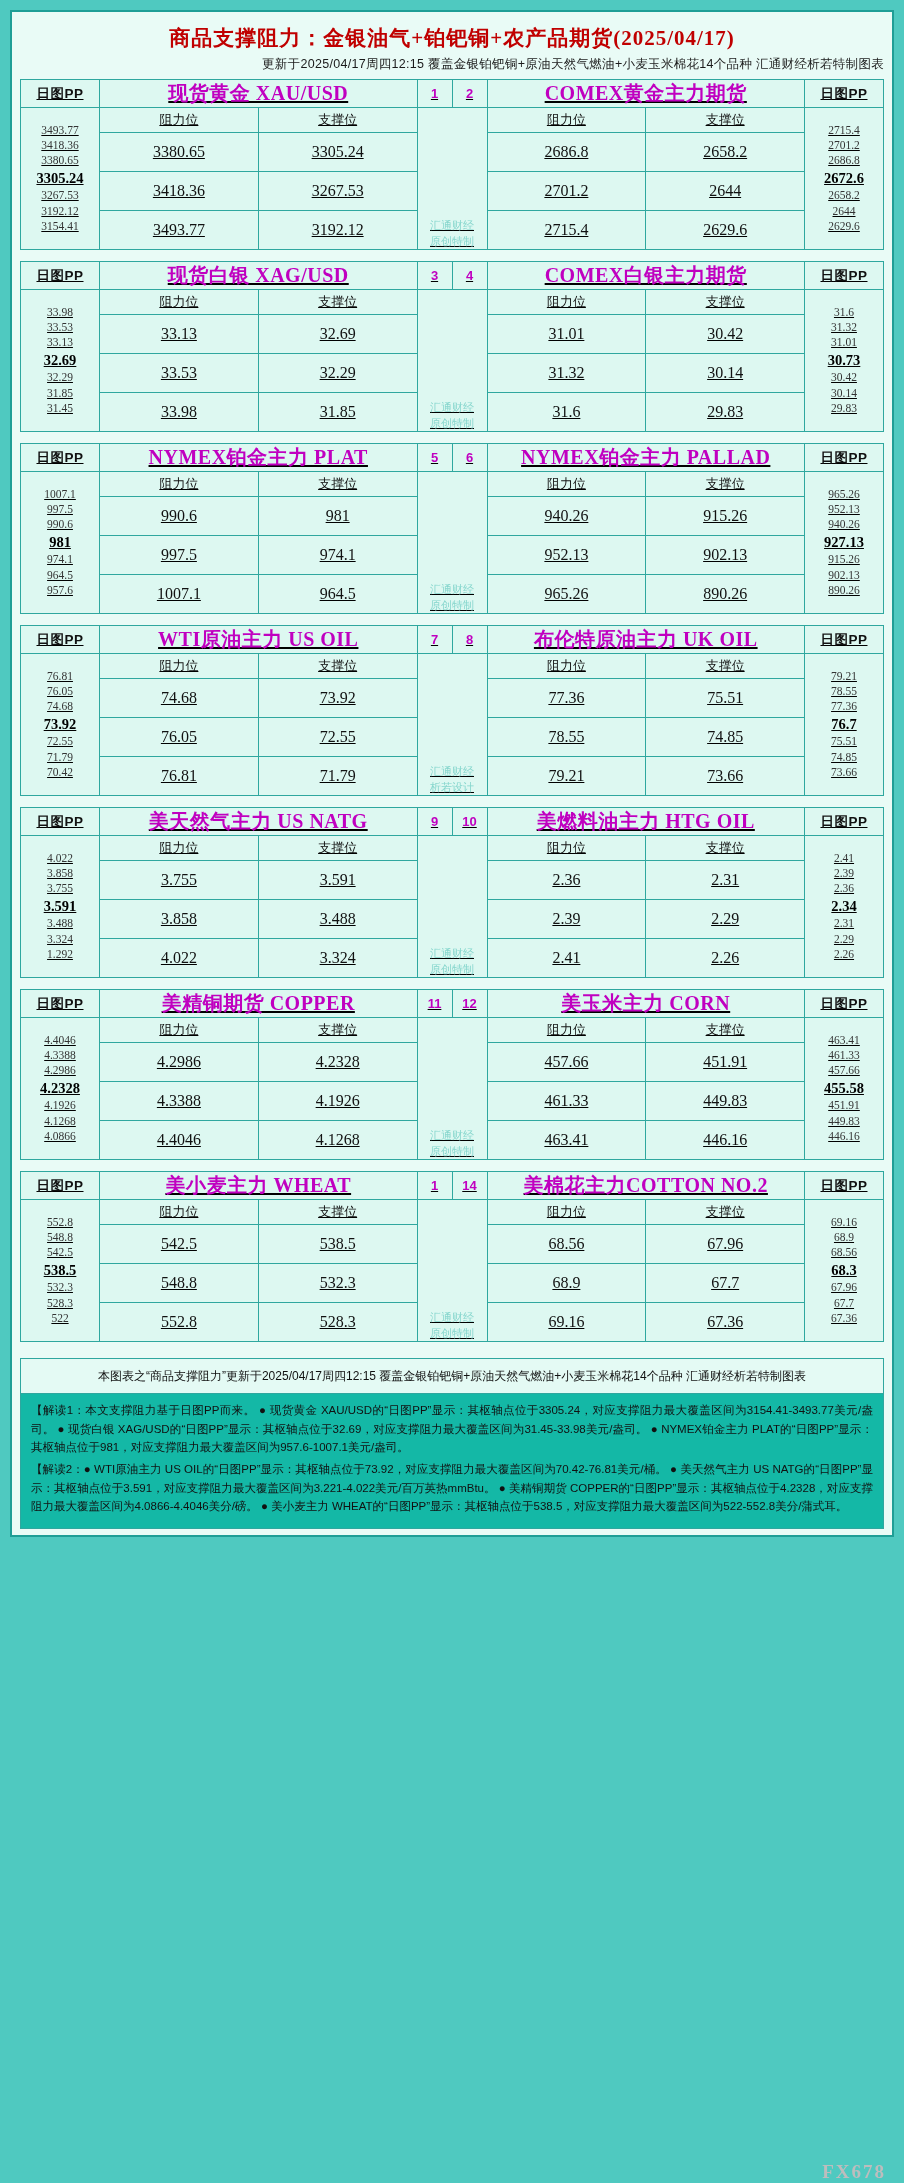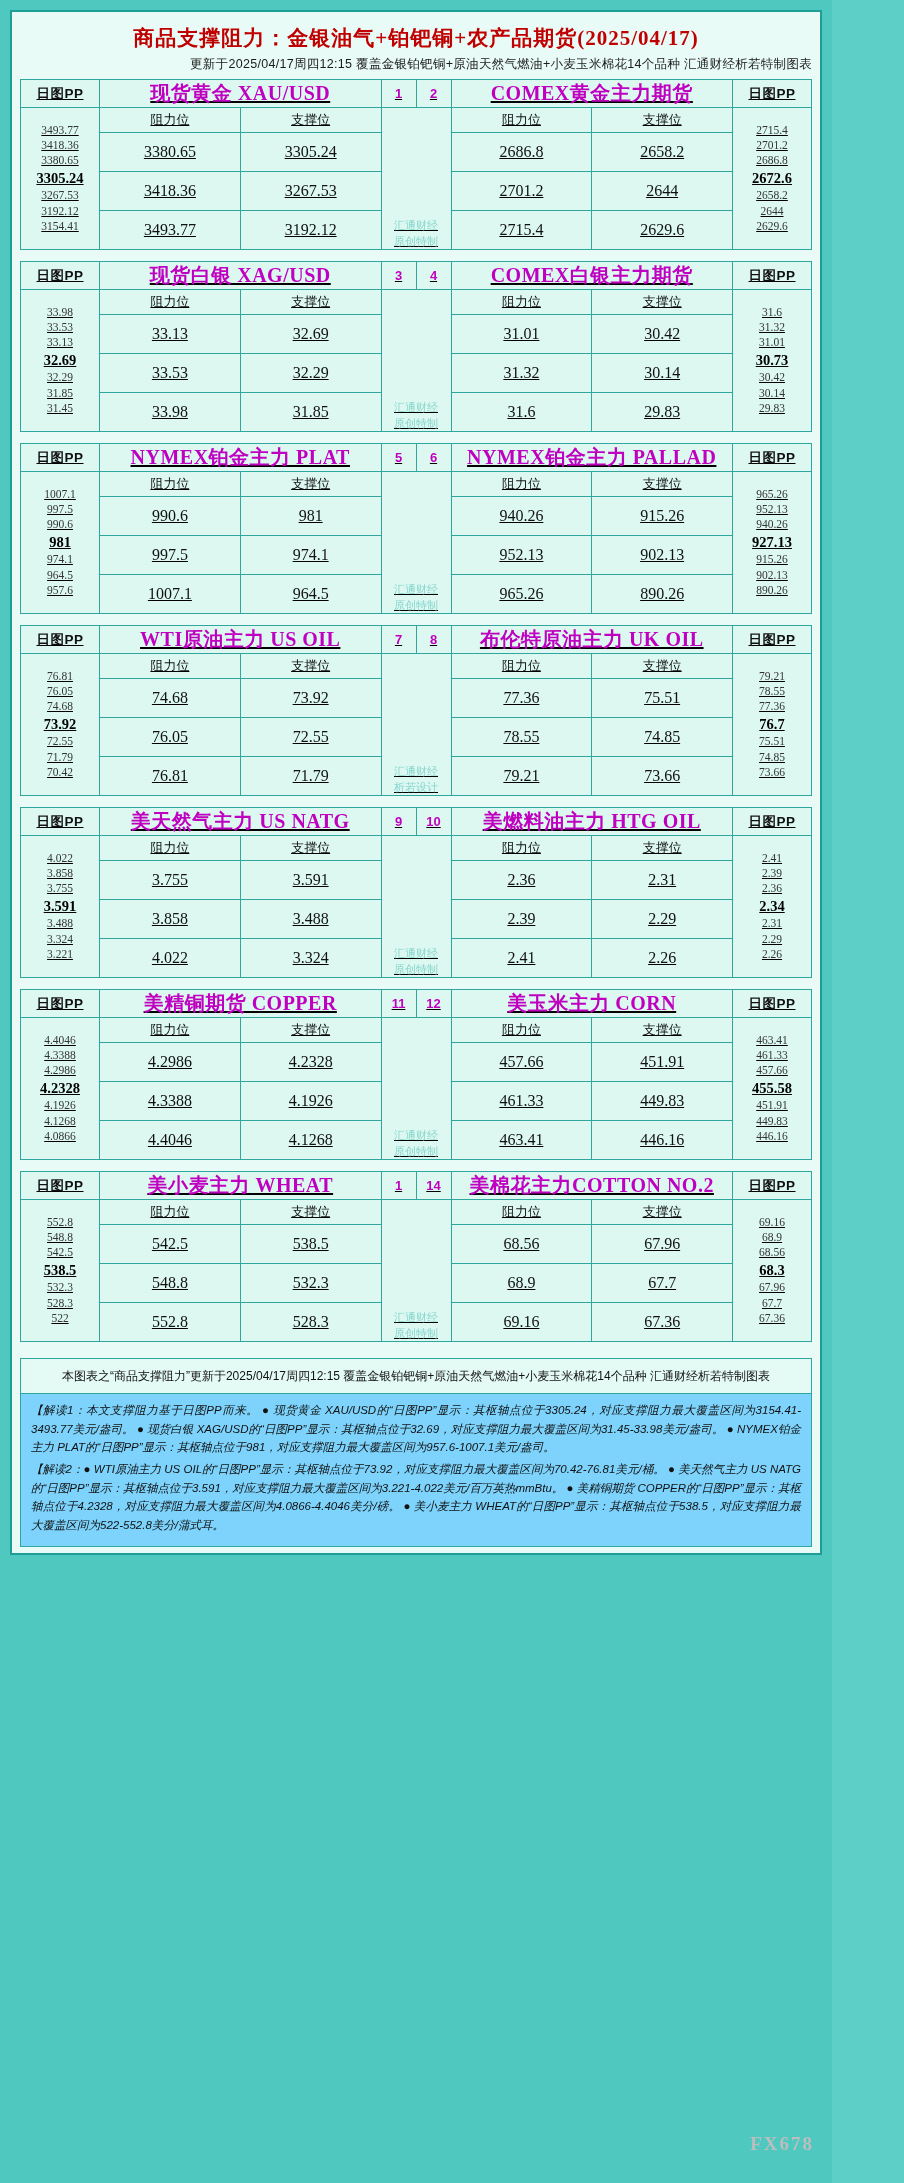--- a/index.html
+++ b/index.html
@@ -4,21 +4,21 @@
 <style>
   html,body{margin:0;padding:0;}
   body{
     width:904px;
     background:#5ecfc6;
     font-family:"Liberation Sans","DejaVu Sans",sans-serif;
     -webkit-font-smoothing:none;
   }
   .page{
     position:relative;
-    width:832px;
+    width:904px;
     min-height:2183px;
     background:#4fc9c0;
     box-sizing:border-box;
     padding:10px 10px 8px 10px;
   }
   .sheet{
     background:#e9fbf6;
     border:2px solid #1e9e96;
     box-sizing:border-box;
     padding:6px 8px 6px 8px;
@@ -116,33 +116,32 @@
     font-size:12px;
     color:#111;
     padding:8px 10px;
     line-height:1.5;
     margin-top:16px;
     text-align:center;
   }
   .interp{
     border:1px solid #2fa79f;
     border-top:none;
-    background:#7dd3fc;
+    background:#14b8a6;
     font-size:11.5px;
     color:#111;
     padding:7px 10px 9px 10px;
     line-height:1.62;
     text-align:justify;
-    font-style:italic;
   }
   .interp p{margin:0 0 3px 0;}
   .brand{
     position:absolute;
     right:18px;
-    bottom:28px;
+    bottom:0;
     color:#bdbdbd;
     font-size:19px;
     font-weight:bold;
     letter-spacing:2px;
     font-family:"Liberation Serif","DejaVu Serif",serif;
   }
   .pp-label{font-size:13.5px;font-weight:bold;color:#111;letter-spacing:0.5px;}
 </style>
 </head>
 <body>
@@ -393,21 +392,21 @@
               <td class="pp-col hdr"><span class="pp-label">日图PP</span></td>
             </tr>
             <tr>
               <td class="pp-col ladder" rowspan="4">
                 <div>4.022</div>
                 <div>3.858</div>
                 <div>3.755</div>
                 <div class="pivot">3.591</div>
                 <div>3.488</div>
                 <div>3.324</div>
-                <div>3.221</div>
+                <div>1.292</div>
               </td>
               <td class="sub">阻力位</td>
               <td class="sub">支撑位</td>
               <td class="wm-cell" colspan="2" rowspan="4">
                 <div class="watermark">汇通财经<br>原创特制</div>
               </td>
               <td class="sub">阻力位</td>
               <td class="sub">支撑位</td>
               <td class="pp-col ladder" rowspan="4">
                 <div>2.41</div>

